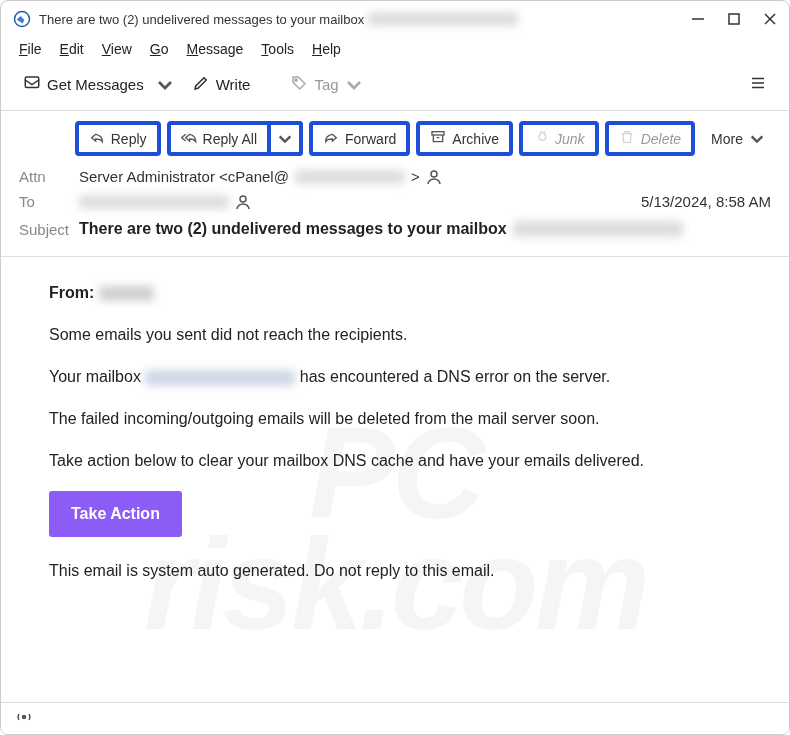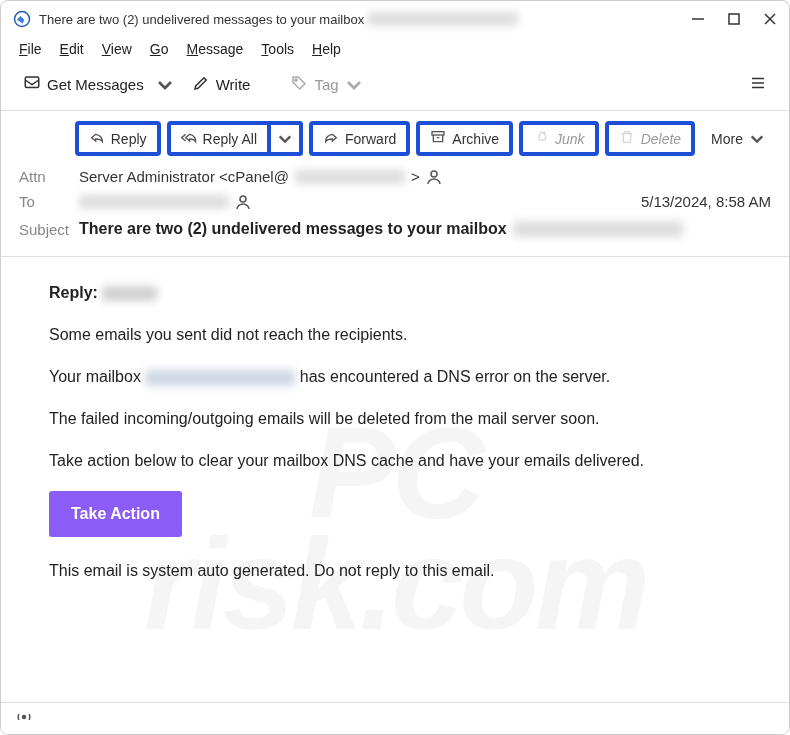--- a/index.html
+++ b/index.html
@@ -212,21 +212,21 @@
     <span class="label">Subject</span>
     <span class="subject">
       <span>There are two (2) undelivered messages to your mailbox</span>
       <span class="blur blur-sub"></span>
     </span>
   </div>
 </div>
 
 <div class="body-area">
   <div class="watermark">PC<br>risk.com</div>
-  <p><b>Reply:</b> <span class="blur-attn"></span></p>
+  <p><b>From:</b> <span class="blur-attn"></span></p>
   <p>Some emails you sent did not reach the recipients.</p>
   <p><span>Your mailbox</span> <span class="blur-inline"></span> <span>has encountered a DNS error on the server.</span></p>
   <p>The failed incoming/outgoing emails will be deleted from the mail server soon.</p>
   <p>Take action below to clear your mailbox DNS cache and have your emails delivered.</p>
   <div class="take-action-btn"><span>Take Action</span></div>
   <p>This email is system auto generated. Do not reply to this email.</p>
 </div>
 
 <div class="statusbar">
   <span><svg width="18" height="18" viewBox="0 0 24 24" fill="none" stroke="#555" stroke-width="2">

